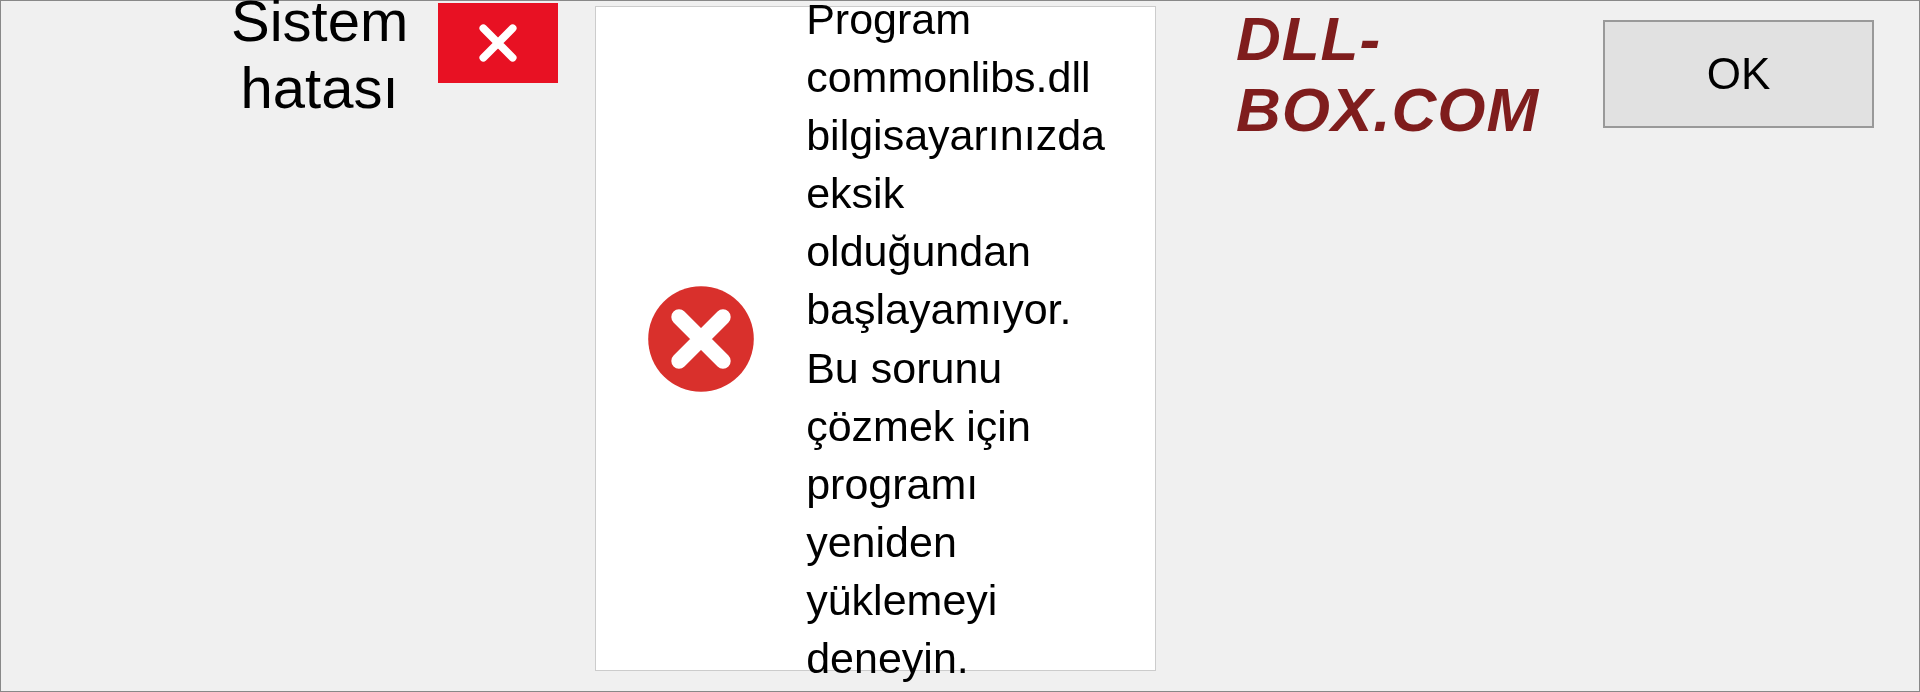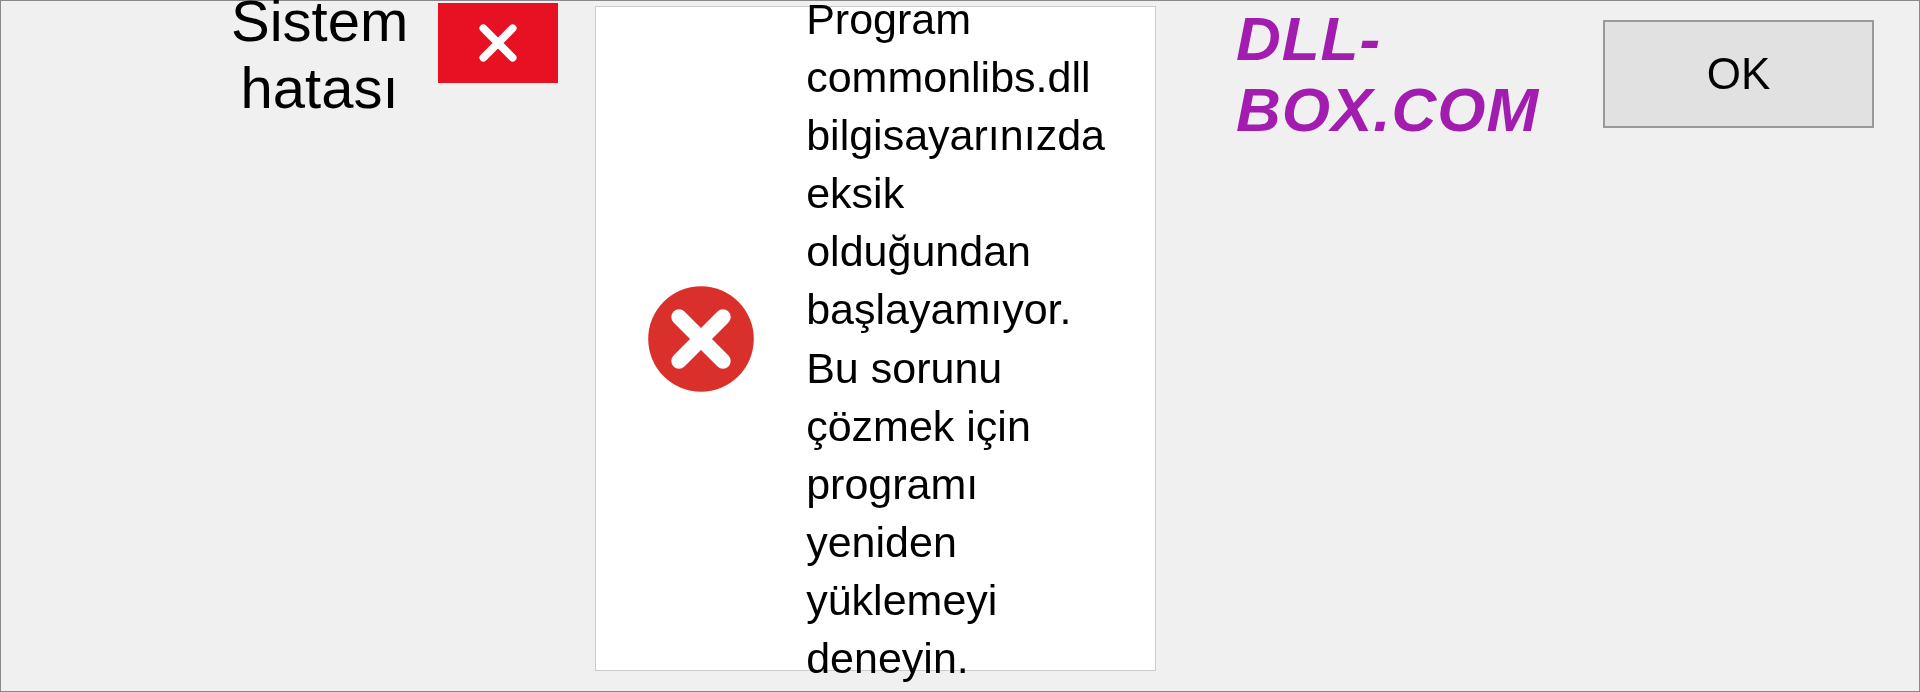--- a/index.html
+++ b/index.html
@@ -77,21 +77,21 @@
     .footer {
       display: flex;
       align-items: center;
       justify-content: space-between;
       padding: 25px 45px 40px 45px;
       height: 160px;
     }
     .watermark {
       font-size: 62px;
       font-weight: 900;
-      color: #a21caf;
+      color: #7f1d1d;
       font-style: italic;
       letter-spacing: 1px;
       font-family: Arial, sans-serif;
     }
     .ok-btn {
       width: 330px;
       height: 108px;
       background: #e1e1e1;
       border: 2px solid #999;
       font-size: 44px;

